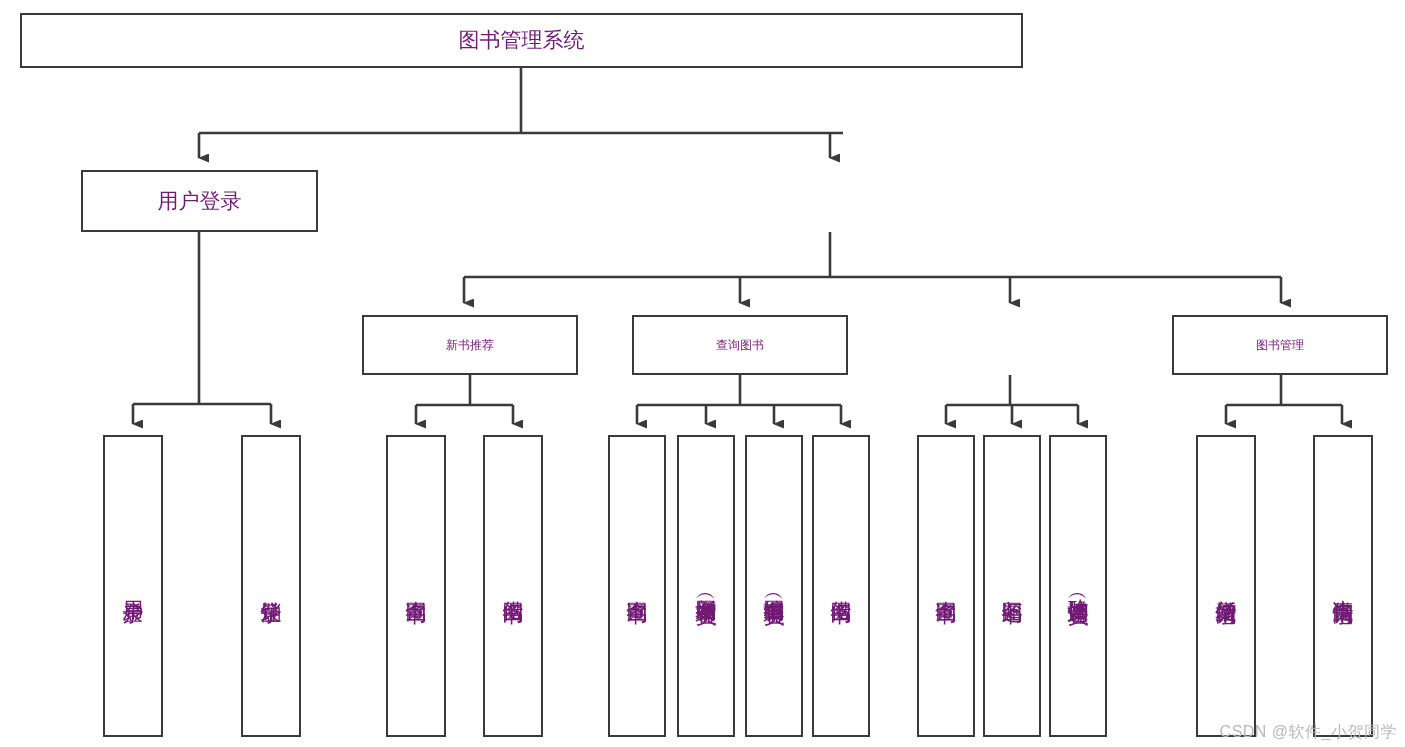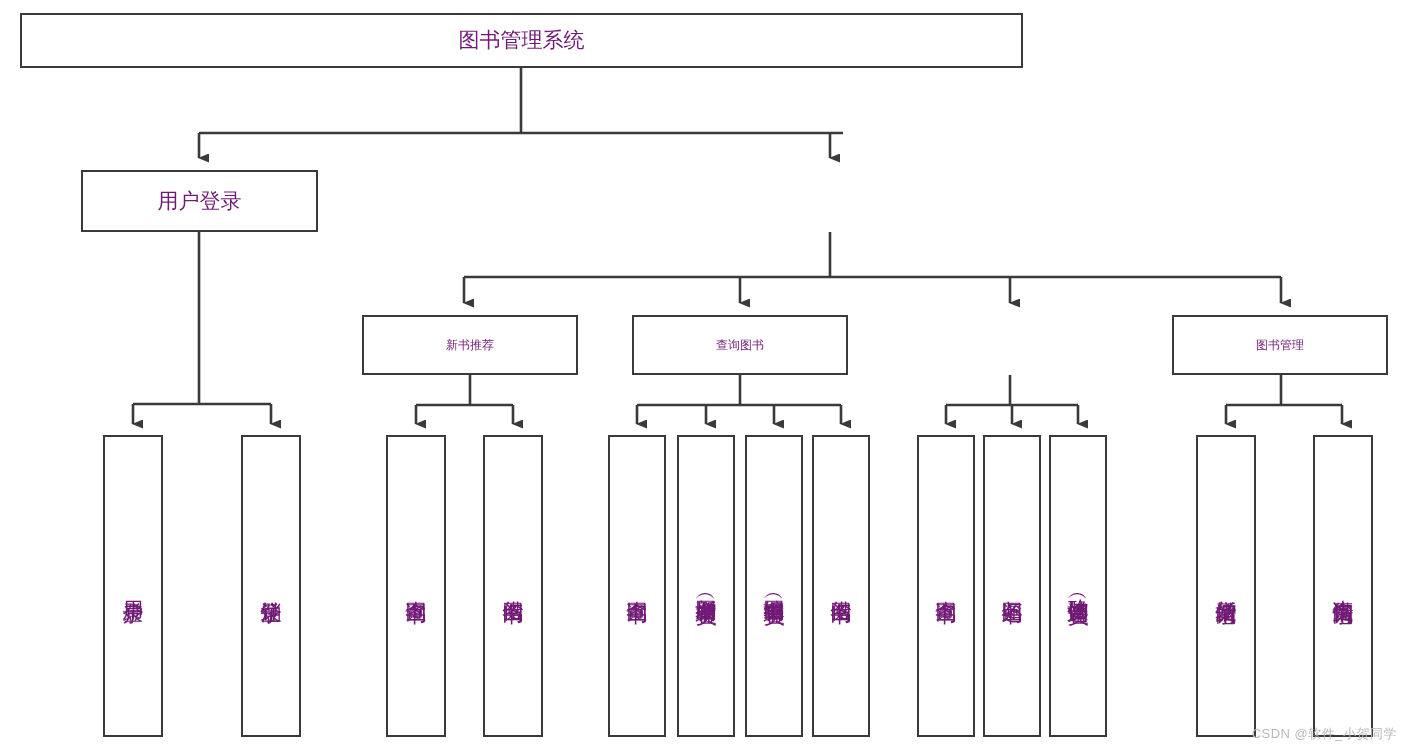--- a/index.html
+++ b/index.html
@@ -57,21 +57,21 @@
     text-orientation: upright;
     font-size: 21px;
     letter-spacing: 1px;
     line-height: 1.05;
     white-space: nowrap;
   }
   .watermark {
     position: absolute;
     right: 8px;
     bottom: 4px;
-    font-size: 13px;
+    font-size: 16px;
     color: #b9b9b9;
     letter-spacing: 0.5px;
     z-index: 5;
     white-space: nowrap;
   }
 </style>
 </head>
 <body>
 
 <div id="diagram-root">

